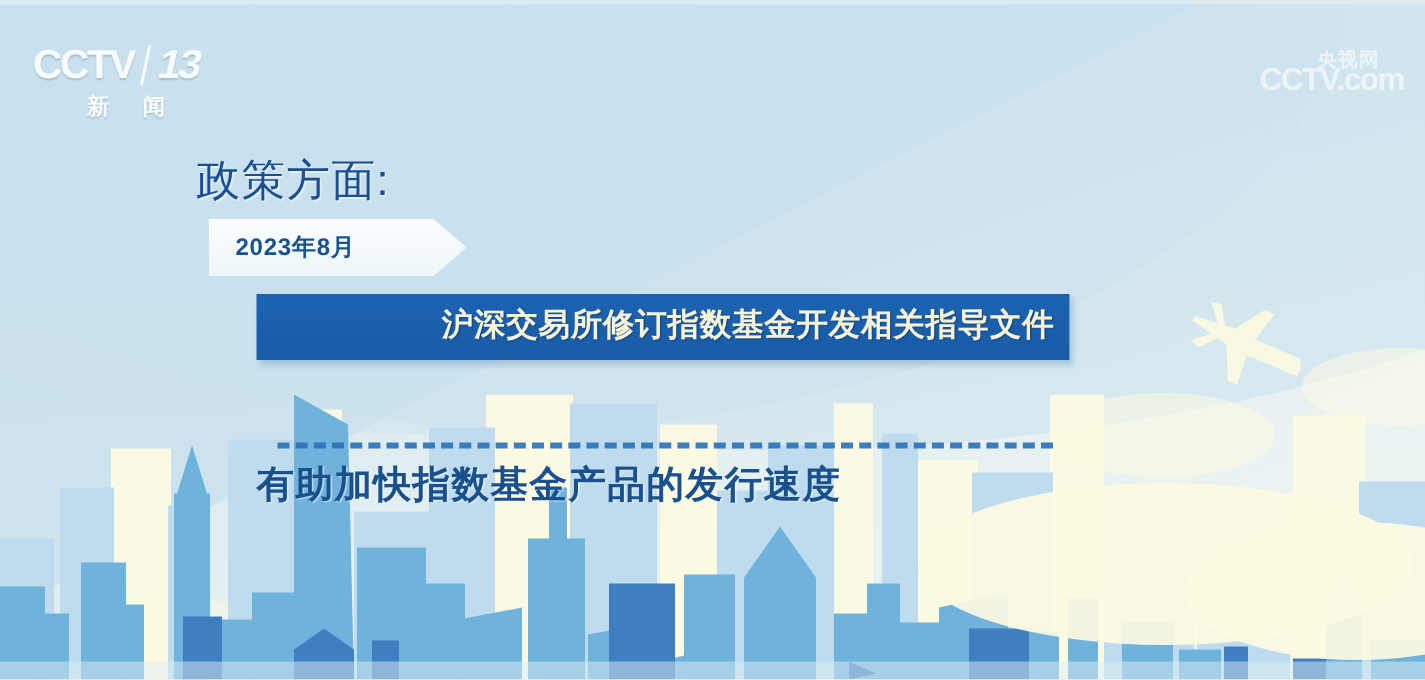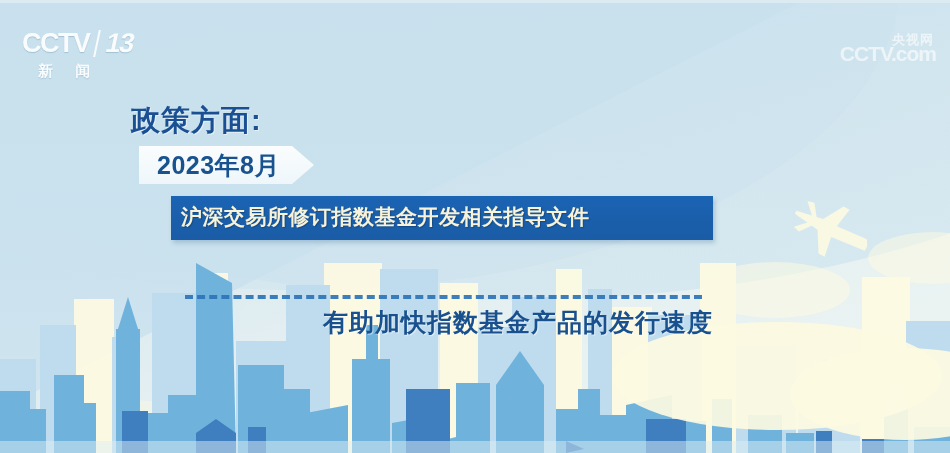--- a/index.html
+++ b/index.html
@@ -105,21 +105,21 @@
   }
   .logo-13 {
     display: inline-block;
     margin-left: 6px;
     padding: 0 6px 0 8px;
     border-left: 2px solid #ffffff;
     transform: skewX(-12deg);
   }
   .logo-sub {
     margin-top: 5px;
-    margin-left: 16px;
+    margin-left: 36px;
     font-size: 15px;
     font-weight: bold;
     letter-spacing: 9px;
     color: #ffffff;
     text-shadow: 0 1px 1px rgba(120,160,185,.5);
     white-space: nowrap;
   }
 
   
   .watermark {
@@ -127,71 +127,71 @@
     right: 14px; top: 33px;
     text-align: right;
     opacity: .62;
     pointer-events: none;
   }
   .wm-cn {
     font-size: 13px;
     font-weight: bold;
     color: #ffffff;
     letter-spacing: 1px;
-    margin-right: 2px;
+    margin-right: 16px;
     line-height: 1;
   }
   .wm-en {
     font-size: 21px;
     font-weight: bold;
     letter-spacing: -1px;
     color: #ffffff;
     line-height: 1;
     margin-top: -3px;
   }
 
   
   .heading {
     position: absolute;
     left: 131px; top: 101px;
     font-size: 29px;
-    font-weight: bold;
+    font-weight: normal;
     color: #1a4f93;
     letter-spacing: 1px;
     text-shadow: 1px 1px 0 rgba(255,255,255,.5);
     white-space: nowrap;
   }
 
   .ribbon {
     position: absolute;
     left: 139px; top: 146px;
     height: 38px;
     min-width: 172px;
     padding: 0 34px 0 18px;
     display: flex;
     align-items: center;
     background: linear-gradient(180deg, rgba(255,255,255,.92) 0%, rgba(244,250,252,.86) 100%);
     clip-path: polygon(0 0, calc(100% - 22px) 0, 100% 50%, calc(100% - 22px) 100%, 0 100%);
   }
   .ribbon-text {
-    font-size: 25px;
+    font-size: 16px;
     font-weight: bold;
     color: #18528f;
     letter-spacing: .5px;
     white-space: nowrap;
   }
 
   .bluebox {
     position: absolute;
     left: 171px; top: 196px;
     width: 542px;
     padding: 7px 10px 9px;
     background: linear-gradient(180deg, #1b64b4 0%, #1a5fab 50%, #1a5ca6 100%);
     box-shadow: 2px 3px 4px rgba(60,110,150,.28);
-    text-align: left;
+    text-align: right;
   }
   .bluebox-line {
     font-size: 21px;
     font-weight: bold;
     color: #f7f2d8;
     line-height: 1.32;
     letter-spacing: .5px;
     white-space: nowrap;
     text-shadow: 1px 1px 1px rgba(10,50,95,.45);
   }
@@ -201,21 +201,21 @@
     left: 185px; top: 295px;
     width: 517px; height: 0;
     border-top: 4px dashed #2d74b8;
     opacity: .92;
   }
 
   .conclusion {
     position: absolute;
     left: 171px; top: 306px;
     width: 542px;
-    text-align: right;
+    text-align: left;
     font-size: 25px;
     font-weight: bold;
     color: #19508e;
     letter-spacing: 1px;
     white-space: nowrap;
     text-shadow: 1px 1px 1px rgba(255,255,255,.55);
   }
 </style>
 </head>
 <body>

